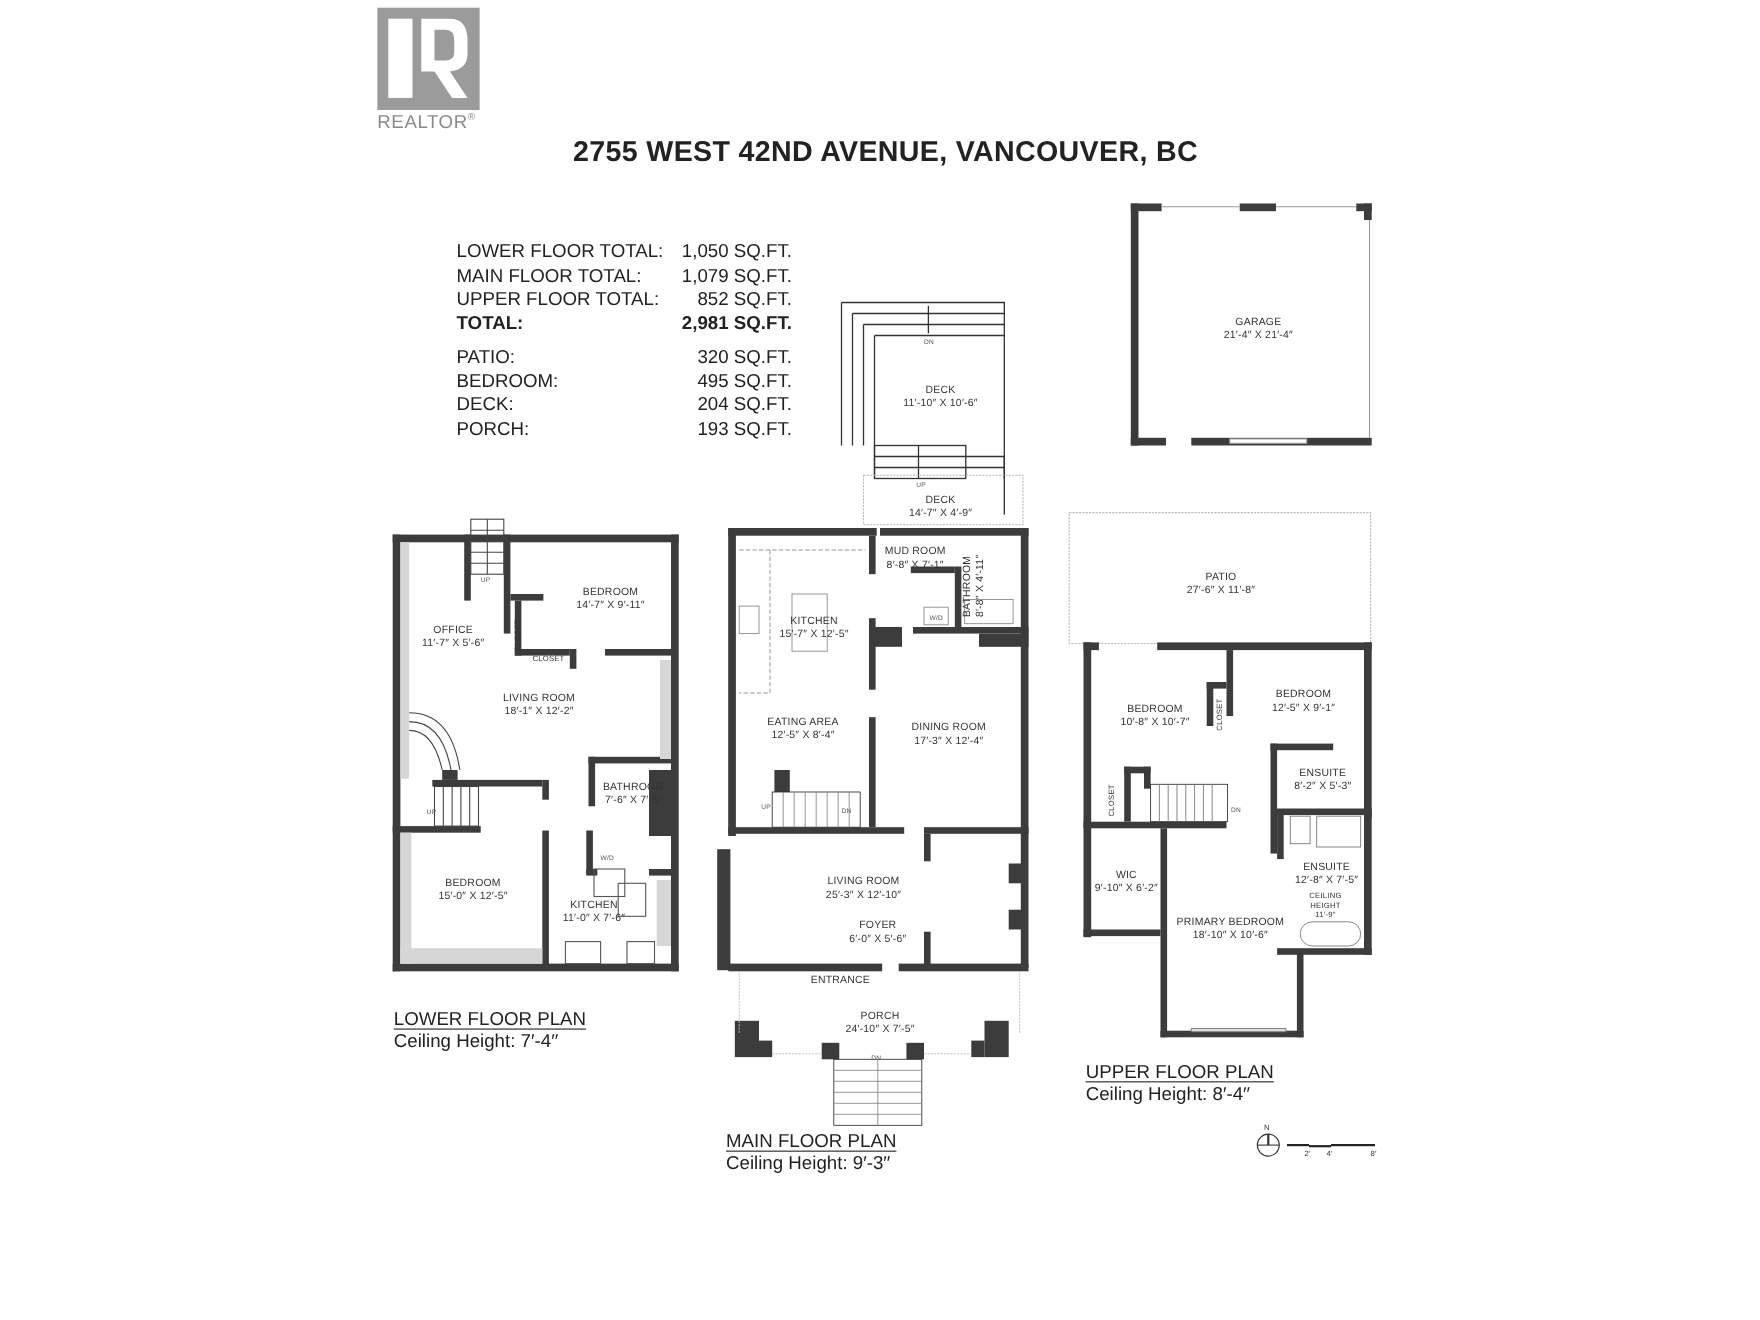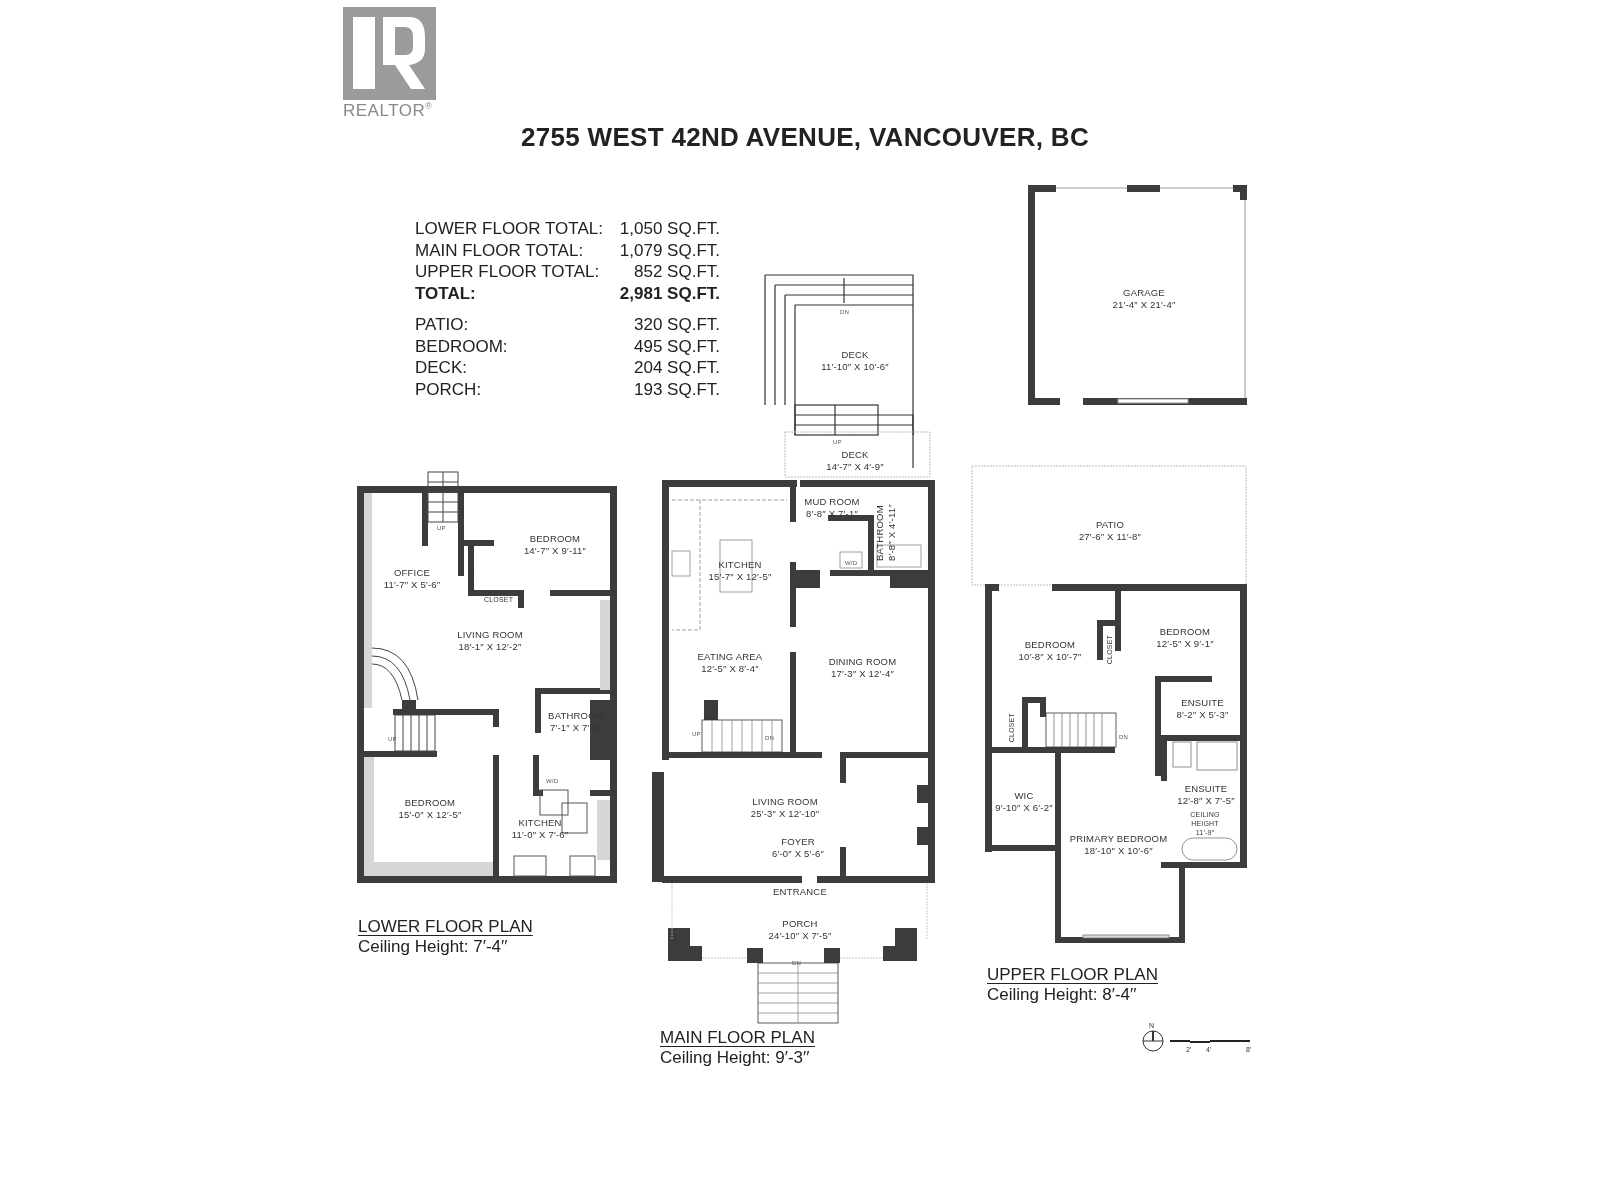--- a/index.html
+++ b/index.html
@@ -267,42 +267,42 @@
     <rect x="1190" y="1041" width="20" height="2"></rect>
     <rect x="1210" y="1040" width="40" height="2"></rect>
   </g>
 </svg>
 
 <div class="room" style="left:500px;top:533px;width:110px;"><span>BEDROOM</span><span class="dims">14′-7″ X 9′-11″</span></div>
 <div class="room" style="left:362px;top:567px;width:100px;"><span>OFFICE</span><span class="dims">11′-7″ X 5′-6″</span></div>
 <div class="room vert" style="left:466px;top:563px;font-size:7px;">CLOSET</div>
 <div class="room" style="left:484px;top:594px;font-size:7px;">CLOSET</div>
 <div class="room" style="left:435px;top:629px;width:110px;"><span>LIVING ROOM</span><span class="dims">18′-1″ X 12′-2″</span></div>
-<div class="room" style="left:540px;top:710px;width:72px;"><span>BATHROOM</span><span class="dims">7′-1″ X 7′-5″</span></div>
+<div class="room" style="left:540px;top:710px;width:72px;"><span>BATHROOM</span><span class="dims">7′-6″ X 7′-5″</span></div>
 <div class="room" style="left:380px;top:797px;width:100px;"><span>BEDROOM</span><span class="dims">15′-0″ X 12′-5″</span></div>
 <div class="room" style="left:500px;top:817px;width:80px;"><span>KITCHEN</span><span class="dims">11′-0″ X 7′-6″</span></div>
 <div class="room small" style="left:437px;top:522px;">UP</div>
 <div class="room small" style="left:388px;top:733px;">UP</div>
 <div class="room small" style="left:546px;top:775px;">W/D</div>
 
 <div class="abs" style="left:358px;top:917px;">
   <div class="plan-label">LOWER FLOOR PLAN</div>
   <div class="plan-ceiling">Ceiling Height: 7′-4′′</div>
 </div>
 
 <div class="room" style="left:810px;top:349px;width:90px;"><span>DECK</span><span class="dims">11′-10″ X 10′-6″</span></div>
 <div class="room" style="left:810px;top:449px;width:90px;"><span>DECK</span><span class="dims">14′-7″ X 4′-9″</span></div>
 <div class="room" style="left:797px;top:496px;width:70px;"><span>MUD ROOM</span><span class="dims">8′-8″ X 7′-1″</span></div>
 <div class="room vert" style="left:874px;top:500px;height:66px;"><span>BATHROOM</span> <span>8′-8″ X 4′-11″</span></div>
 <div class="room" style="left:690px;top:559px;width:100px;"><span>KITCHEN</span><span class="dims">15′-7″ X 12′-5″</span></div>
 <div class="room" style="left:680px;top:651px;width:100px;"><span>EATING AREA</span><span class="dims">12′-5″ X 8′-4″</span></div>
 <div class="room" style="left:810px;top:656px;width:105px;"><span>DINING ROOM</span><span class="dims">17′-3″ X 12′-4″</span></div>
 <div class="room" style="left:730px;top:796px;width:110px;"><span>LIVING ROOM</span><span class="dims">25′-3″ X 12′-10″</span></div>
 <div class="room" style="left:758px;top:836px;width:80px;"><span>FOYER</span><span class="dims">6′-0″ X 5′-6″</span></div>
-<div class="room" style="left:770px;top:886px;width:60px;">ENTRANCE</div>
+<div class="room" style="left:734px;top:886px;width:60px;">ENTRANCE</div>
 <div class="room" style="left:750px;top:918px;width:100px;"><span>PORCH</span><span class="dims">24′-10″ X 7′-5″</span></div>
 <div class="room small" style="left:840px;top:306px;">DN</div>
 <div class="room small" style="left:833px;top:436px;">UP</div>
 <div class="room small" style="left:692px;top:728px;">UP</div>
 <div class="room small" style="left:765px;top:732px;">DN</div>
 <div class="room small" style="left:792px;top:957px;">DN</div>
 <div class="room small" style="left:845px;top:557px;">W/D</div>
 
 <div class="abs" style="left:660px;top:1028px;">
   <div class="plan-label">MAIN FLOOR PLAN</div>

